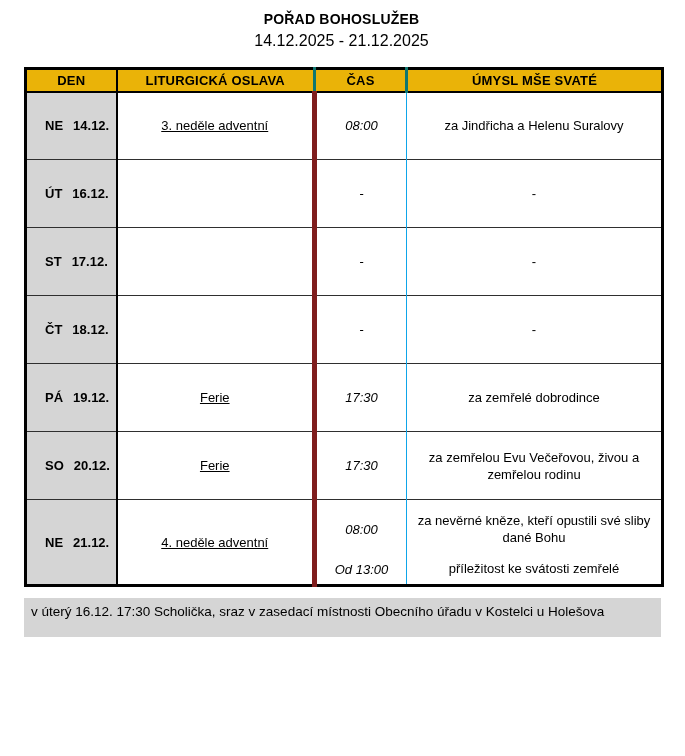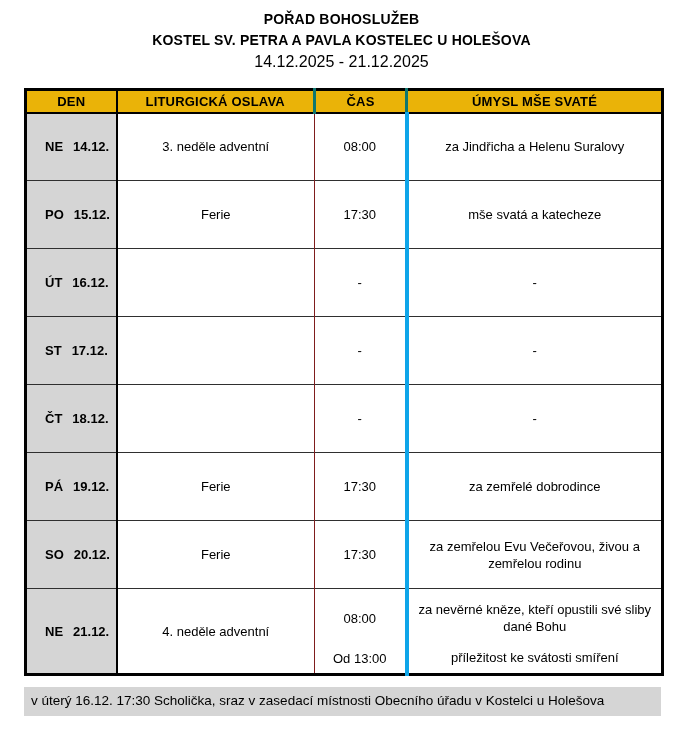--- a/index.html
+++ b/index.html
@@ -52,22 +52,22 @@
     padding: 2px 6px;
   }
   td.day-cell {
     background: #d5d5d5;
     font-weight: bold;
     border-right: 2px solid #000;
     text-align: left;
     padding-left: 6px;
   }
   td.day-cell .day-wrap { display: flex; gap: 10px; align-items: center; margin-left: 12px; }
-  td.celebration-cell { border-right: 1px solid #7f1d1d; }
-  td.time-cell { border-right: 4px solid #0ea5e9; }
+  td.celebration-cell { border-right: 5px solid #7f1d1d; text-decoration: underline; }
+  td.time-cell { border-right: 1px solid #0ea5e9; font-style: italic; }
   td.intention-cell { padding: 2px 4px; line-height: 17px; margin-left: 22px; }
 
   
   td.split { padding: 0 4px; vertical-align: top; }
   td.split .sub-top {
     height: 58px;
     display: flex; align-items: center; justify-content: center;
     line-height: 17px;
   }
   td.split .sub-bottom {
@@ -76,31 +76,30 @@
     padding-bottom: 7px;
   }
 
   
   .footer-note {
     width: 637px;
     margin: 11px 0 0 24px;
     background: #d5d5d5;
     font-size: 13.5px;
     line-height: 19px;
-    padding: 4px 7px 6px 7px;
+    padding: 4px 7px 16px 7px;
   }
 </style>
 </head>
 <body>
 
 <div class="page">
 
   <div class="titles">
     <div class="title-line">POŘAD BOHOSLUŽEB</div>
-    <div class="title-line">KOSTEL SV. PETRA A PAVLA KOSTELEC U HOLEŠOVA</div>
     <div class="date-line">14.12.2025 - 21.12.2025</div>
   </div>
 
   <table class="schedule">
     <colgroup>
       <col class="c-den">
         <col class="c-lit">
         <col class="c-cas">
         <col class="c-umy">
     </colgroup>
@@ -120,31 +119,20 @@
               <span>14.12.</span>
             </span>
           </td>
         <td class="celebration-cell">3. neděle adventní</td>
         <td class="time-cell">08:00</td>
         <td class="intention-cell">za Jindřicha a Helenu Suralovy</td>
       </tr>
       <tr>
         <td class="day-cell">
             <span class="day-wrap">
-              <span>PO</span>
-              <span>15.12.</span>
-            </span>
-          </td>
-        <td class="celebration-cell">Ferie</td>
-        <td class="time-cell">17:30</td>
-        <td class="intention-cell">mše svatá a katecheze</td>
-      </tr>
-      <tr>
-        <td class="day-cell">
-            <span class="day-wrap">
               <span>ÚT</span>
               <span>16.12.</span>
             </span>
           </td>
         <td class="celebration-cell"></td>
         <td class="time-cell">-</td>
         <td class="intention-cell">-</td>
       </tr>
       <tr>
         <td class="day-cell">
@@ -197,21 +185,21 @@
               <span>21.12.</span>
             </span>
           </td>
         <td class="celebration-cell">4. neděle adventní</td>
         <td class="time-cell split">
           <div class="sub-top">08:00</div>
           <div class="sub-bottom">Od 13:00</div>
         </td>
         <td class="intention-cell split">
           <div class="sub-top">za nevěrné kněze, kteří opustili své sliby dané Bohu</div>
-          <div class="sub-bottom">příležitost ke svátosti smíření</div>
+          <div class="sub-bottom">příležitost ke svátosti zemřelé</div>
         </td>
       </tr>
     </tbody>
   </table>
 
   <div class="footer-note">v úterý 16.12. 17:30 Scholička, sraz v zasedací místnosti Obecního úřadu v Kostelci u Holešova</div>
 
 </div>
 
 </body></html>

